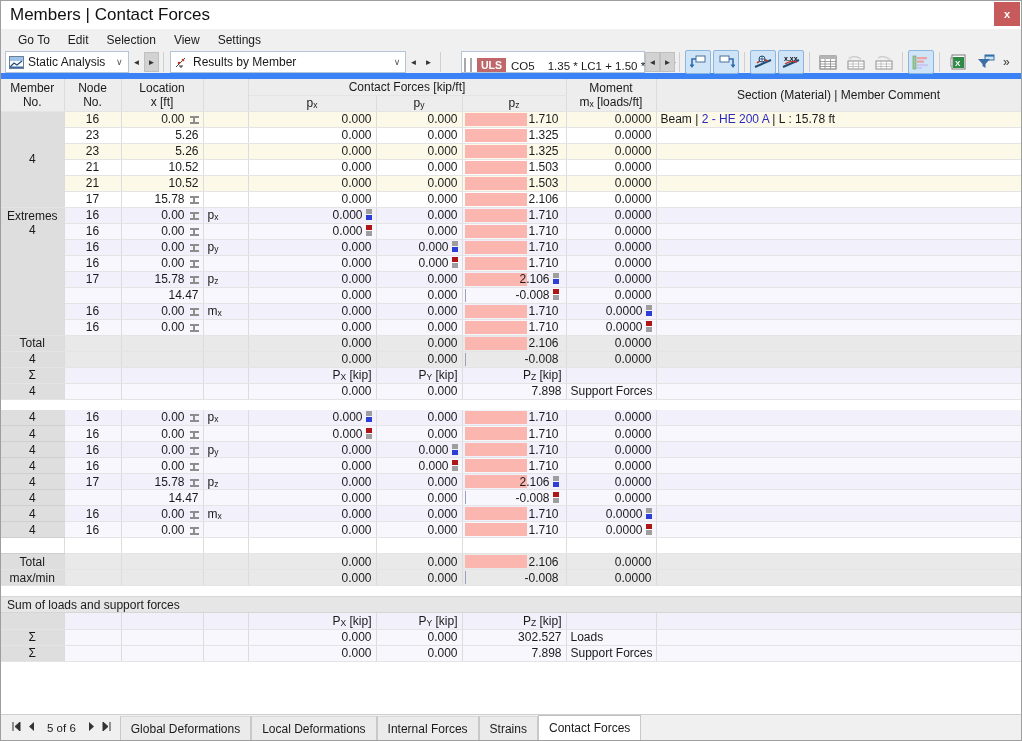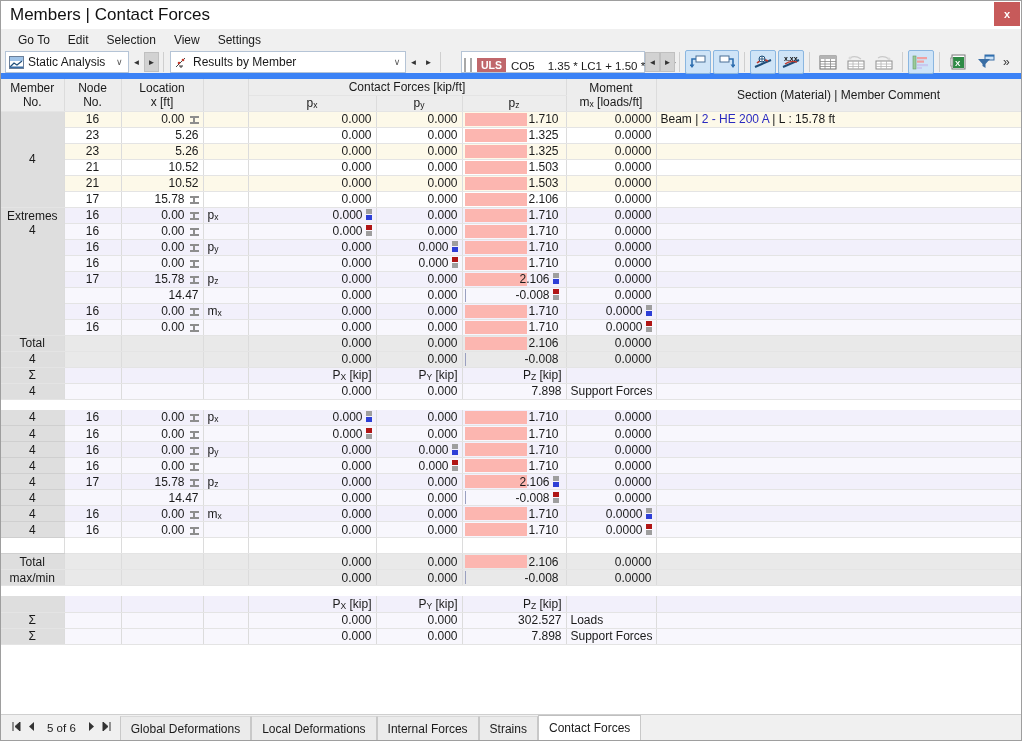--- a/index.html
+++ b/index.html
@@ -860,20 +860,23 @@
               <span class="barval">-0.008</span>
             </td>
             <td class="num">0.0000</td>
             <td></td>
           </tr>
         </tbody>
     </table>
 
     <div class="spacer-white"></div>
 
+    <div class="band">
+      <span>Sum of loads and support forces</span>
+    </div>
 
     <table class="grid">
       <colgroup>
         <col class="c-member">
           <col class="c-node">
           <col class="c-loc">
           <col class="c-comp">
         <col class="c-px">
           <col class="c-py">
           <col class="c-pz">

